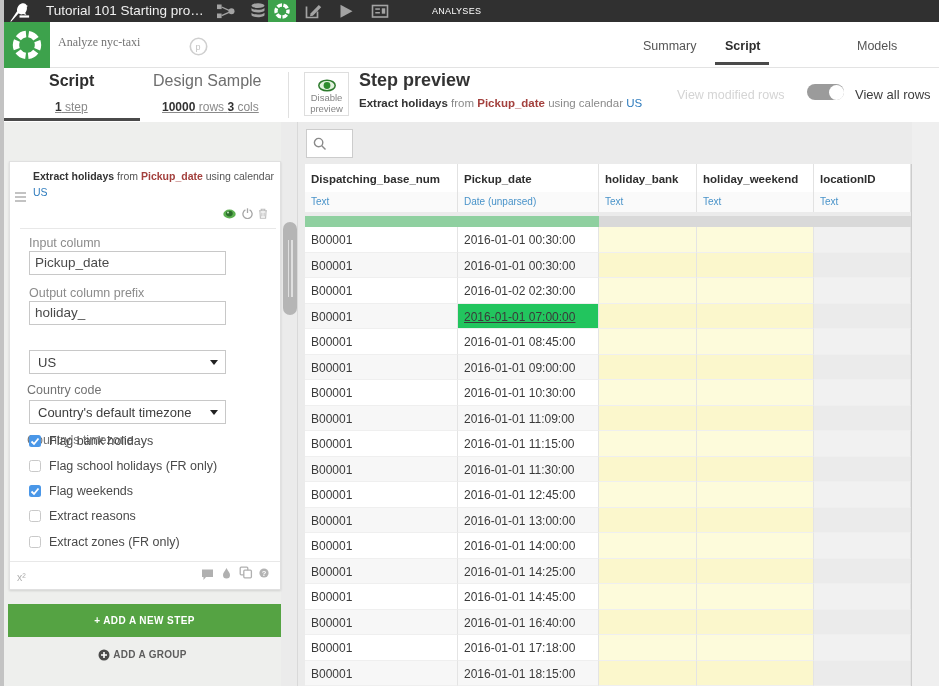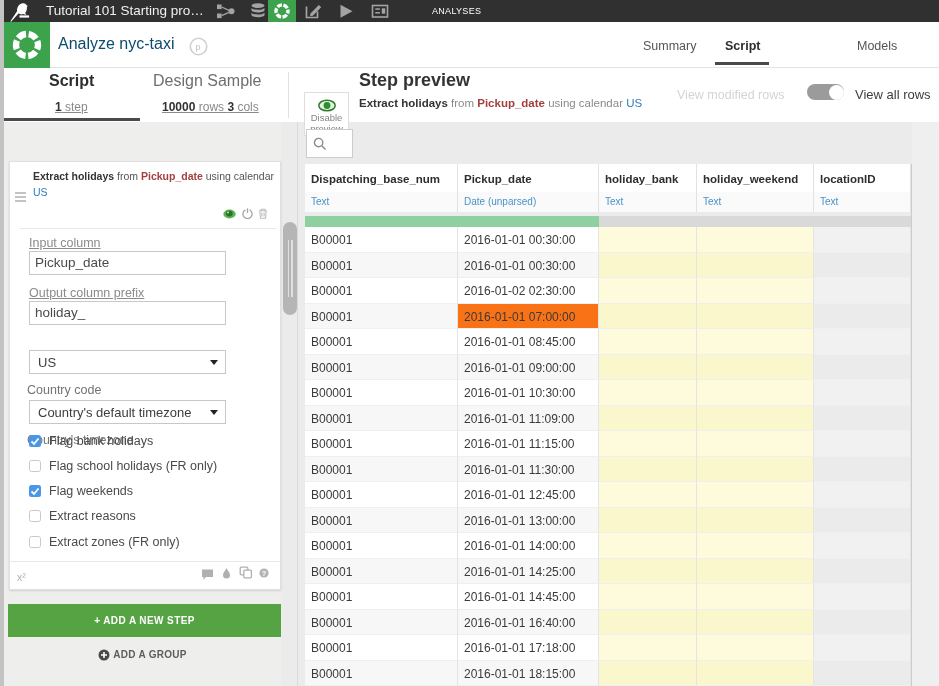--- a/index.html
+++ b/index.html
@@ -10,31 +10,31 @@
 
 #leftstrip { left:0; top:0; width:4px; height:686px; background:#c3c3c3; z-index:50; }
 #topbar { left:4px; top:0; width:935px; height:22px; background:#303030; color:#fff; }
 #topbar .ttl { position:absolute; left:42px; top:3px; font-size:13.5px; color:#f0f0f0; }
 #analyses { position:absolute; left:428px; top:6px; font-size:9px; letter-spacing:0.3px; color:#fff; }
 .tbico { position:absolute; top:2px; }
 #tile-sm { position:absolute; left:264px; top:0; width:28px; height:22px; background:#3da24c; }
 
 #hdr2 { left:4px; top:22px; width:935px; height:46px; background:#fff; border-bottom:1px solid #e3e3e3; }
 #greentile { position:absolute; left:0; top:0; width:46px; height:46px; background:#3da24c; }
-#hdr2 .title { position:absolute; left:54px; top:13px; font-size:16px; color:#0c4a6e; }
+#hdr2 .title { position:absolute; left:54px; top:13px; font-size:12px; color:#737373;font-family:Liberation Serif, serif; }
 .tab { position:absolute; top:17px; font-size:12.5px; color:#555; }
 #tab-underline { position:absolute; left:711px; top:40px; width:54px; height:3px; background:#4a4a4a; }
 #pcirc { position:absolute; left:185px; top:15px; }
 
 #toolbar { left:4px; top:68px; width:935px; height:54px; background:#fff; }
 #script-underline { position:absolute; left:0px; top:50px; width:136px; height:3px; background:#4a4a4a; }
 .bigtab { position:absolute; top:4px; font-size:16px; color:#6e6e6e; }
 .subtab { position:absolute; top:32px; font-size:12px; color:#8a8a8a;text-decoration:underline; }
 #vsep1 { position:absolute; left:284px; top:4px; width:1px; height:46px; background:#e0e0e0; }
-#disbtn { position:absolute; left:300px; top:4px; width:45px; height:44px; border:1px solid #dedede; background:#fff; text-align:center; font-size:9.5px; color:#858585; line-height:10.5px; padding-top:20px;margin-top:20px; }
+#disbtn { position:absolute; left:300px; top:4px; width:45px; height:44px; border:1px solid #dedede; background:#fff; text-align:center; font-size:9.5px; color:#858585; line-height:10.5px; padding-top:20px; }
 #disbtn svg { position:absolute; left:13px; top:6px; }
 #steppreview { position:absolute; left:355px; top:2px; font-size:18px; color:#333; font-weight:600; }
 #stepdesc { position:absolute; left:355px; top:29px; font-size:11.5px; color:#8a8a8a; }
 #viewmod { position:absolute; left:673px; top:20px; font-size:12.5px; color:#d4d4d4; }
 #toggle { position:absolute; left:803px; top:16px; width:37px; height:16px; background:#9b9b9b; border-radius:8px; }
 #toggle .knob { position:absolute; right:0px; top:0.5px; width:15px; height:15px; background:#fff; border-radius:50%; }
 #viewall { position:absolute; left:851px; top:19px; font-size:13px; color:#3d3d3d; }
 b.dk { color:#333; font-weight:700; }
 .red { color:#a3403d; font-weight:700; }
 .blue { color:#2e7bbd; }
@@ -42,21 +42,21 @@
 #panel { left:4px; top:122px; width:277px; height:564px; background:#eeefed; }
 #searchrow { position:absolute; left:0; top:0; width:277px; height:37px; background:#f3f3f3; border-bottom:1px solid #d8d8d8; }
 #srchk { position:absolute; left:9px; top:13px; width:11px; height:11px; border:1.5px solid #ababab; border-radius:2.5px; background:#fdfdfd; }
 #srcsep { position:absolute; left:30px; top:10px; width:1.5px; height:15px; background:#9a9a9a; }
 #searchrow .ph { position:absolute; left:58px; top:12px; font-size:12.5px; color:#9d9d9d; }
 #card { position:absolute; left:5px; top:39px; width:272px; height:429px; background:#fff; border:1px solid #e0e0e0; box-shadow:0 1px 2px rgba(0,0,0,.12); }
 #card .head { position:absolute; left:23px; top:7px; font-size:10.5px; line-height:15.5px; color:#555; }
 #drag { position:absolute; left:5px; top:30px; width:11px; height:10px; }
 #drag i { position:absolute; left:0; width:11px; height:1.5px; background:#c3c3c3; }
 #stepicons { position:absolute; right:12px; top:46px; font-size:0; }
-.lbl { position:absolute; left:19px; font-size:12.5px; color:#8b8b8b;text-decoration:underline; }
+.lbl { position:absolute; left:19px; font-size:12.5px; color:#8b8b8b; }
 .lbl2 { position:absolute; left:17px; font-size:12.5px; color:#737373;margin-top:47px; }
 .ibox { position:absolute; left:19px; width:197px; height:24px; border:1px solid #c8c8c8; background:#fff; font-size:13.5px; color:#4a4a4a; padding:3px 0 0 5px; }
 .sbox { position:absolute; left:19px; width:197px; height:24px; border:1px solid #c8c8c8; background:#fff; font-size:13px; color:#3d3d3d; padding:4px 0 0 8px; }
 .sbox .tri { position:absolute; right:7px; top:9px; width:0; height:0; border-left:4.5px solid transparent; border-right:4.5px solid transparent; border-top:5.5px solid #222; }
 .ck { position:absolute; left:19px; width:12px; height:12px; border-radius:2.5px; }
 .ck.on { background:#4a97e8; }
 .ck.on svg { position:absolute; left:1px; top:1.5px; }
 .ck.off { background:#fff; border:1.5px solid #c9c9c9; }
 .cklbl { position:absolute; left:39px; font-size:12.5px; color:#4a4a4a; }
 #cardfoot { position:absolute; left:0px; top:399px; width:270px; height:27px; border-top:1px solid #e8e8e8; }
@@ -268,21 +268,21 @@
     <div class="cell" style="left:153px;top:88.5px;width:141px;background:#f7f7f7;">2016-01-01 00:30:00</div>
     <div class="cell" style="left:294px;top:88.5px;width:98px;background:#fbf7cc;"></div>
     <div class="cell" style="left:392px;top:88.5px;width:117px;background:#fbf7cc;"></div>
     <div class="cell" style="left:509px;top:88.5px;width:97px;background:#ebebeb;"></div>
     <div class="cell" style="left:0px;top:114px;width:153px;background:#ffffff;">B00001</div>
     <div class="cell" style="left:153px;top:114px;width:141px;background:#ffffff;">2016-01-02 02:30:00</div>
     <div class="cell" style="left:294px;top:114px;width:98px;background:#fdfbdb;"></div>
     <div class="cell" style="left:392px;top:114px;width:117px;background:#fdfbdb;"></div>
     <div class="cell" style="left:509px;top:114px;width:97px;background:#f1f1f1;"></div>
     <div class="cell" style="left:0px;top:139.5px;width:153px;background:#f7f7f7;">B00001</div>
-    <div class="cell" style="left:153px;top:139.5px;width:141px;background:#f97316;">2016-01-01 07:00:00</div>
+    <div class="cell" style="left:153px;top:139.5px;width:141px;background:#22c55e;text-decoration:underline;">2016-01-01 07:00:00</div>
     <div class="cell" style="left:294px;top:139.5px;width:98px;background:#fbf7cc;"></div>
     <div class="cell" style="left:392px;top:139.5px;width:117px;background:#fbf7cc;"></div>
     <div class="cell" style="left:509px;top:139.5px;width:97px;background:#ebebeb;"></div>
     <div class="cell" style="left:0px;top:165px;width:153px;background:#ffffff;">B00001</div>
     <div class="cell" style="left:153px;top:165px;width:141px;background:#ffffff;">2016-01-01 08:45:00</div>
     <div class="cell" style="left:294px;top:165px;width:98px;background:#fdfbdb;"></div>
     <div class="cell" style="left:392px;top:165px;width:117px;background:#fdfbdb;"></div>
     <div class="cell" style="left:509px;top:165px;width:97px;background:#f1f1f1;"></div>
     <div class="cell" style="left:0px;top:190.5px;width:153px;background:#f7f7f7;">B00001</div>
     <div class="cell" style="left:153px;top:190.5px;width:141px;background:#f7f7f7;">2016-01-01 09:00:00</div>

